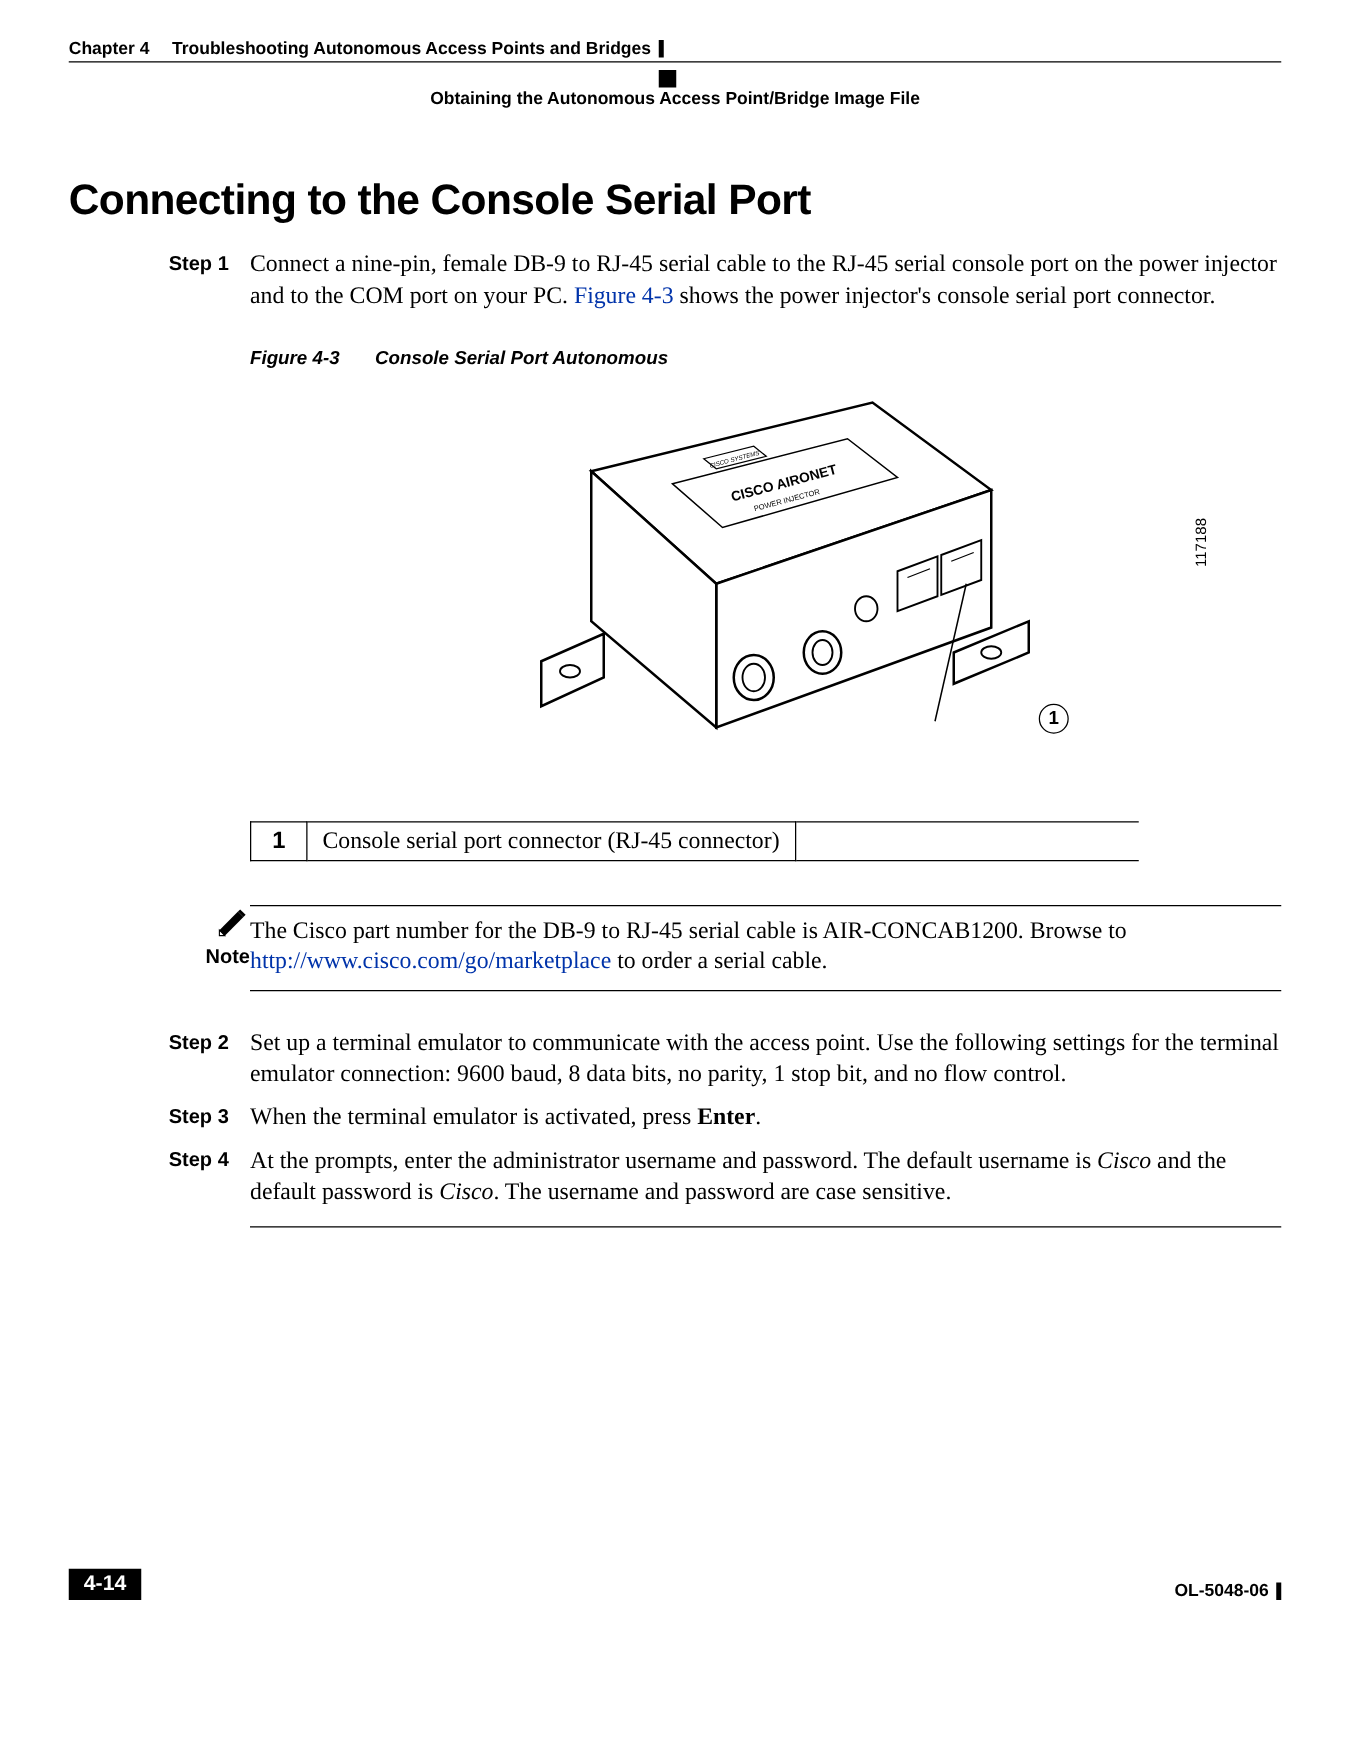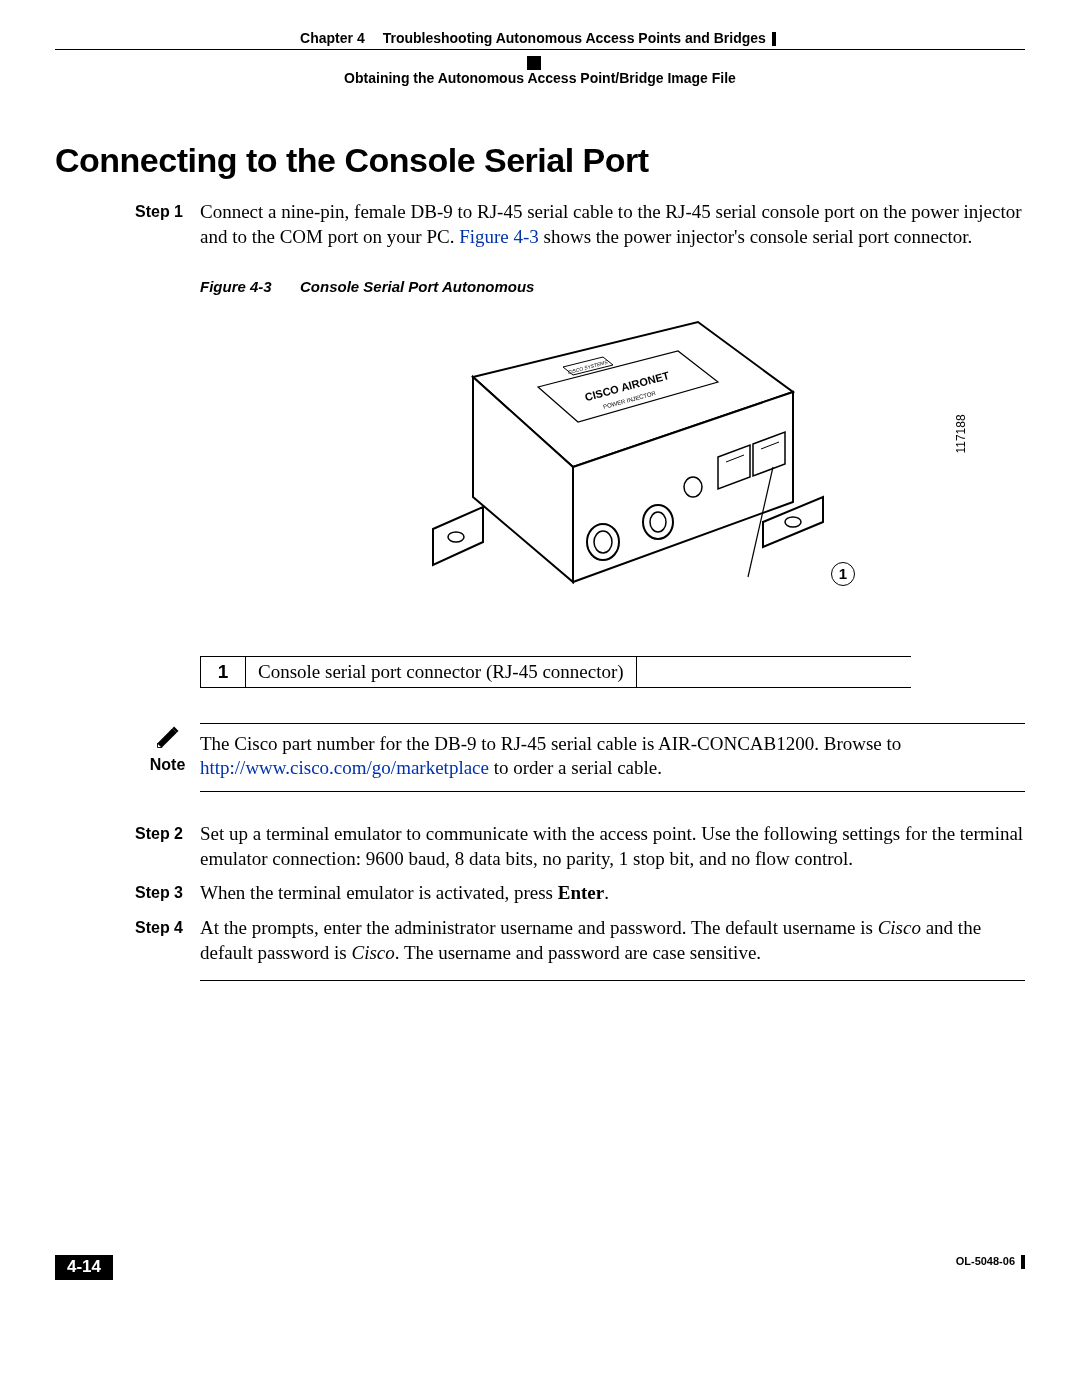--- a/index.html
+++ b/index.html
@@ -18,21 +18,21 @@
   }
   .header-row {
     display: flex;
     align-items: center;
     border-bottom: 1px solid #000;
     padding-bottom: 3px;
     margin-bottom: 2px;
   }
   .header-right {
     flex: 1;
-    text-align: center;
+    text-align: left;
     font-family: Arial, Helvetica, sans-serif;
     font-weight: bold;
     font-size: 14px;
     padding-right: 4px;
   }
   .header-right .chapnum {
     margin-right: 18px;
   }
   .header-tick {
     width: 4px;
@@ -135,21 +135,21 @@
     margin-left: 80px;
     font-size: 19px;
     line-height: 1.3;
     margin-bottom: 30px;
   }
   .note-icon-col {
     width: 65px;
     flex-shrink: 0;
     display: flex;
     flex-direction: column;
-    align-items: center;
+    align-items: flex-end;
   }
   .pencil {
     width: 28px;
     height: 28px;
     margin-bottom: 4px;
   }
   .note-label {
     font-family: Arial, Helvetica, sans-serif;
     font-weight: bold;
     font-size: 16px;
@@ -176,37 +176,37 @@
     border-bottom: 1px solid #000;
     text-align: center;
     font-family: Arial, Helvetica, sans-serif;
     font-weight: bold;
     font-size: 13px;
     padding-bottom: 5px;
     margin-left: 60px;
   }
   .footer-row {
     display: flex;
-    align-items: flex-start;
+    align-items: flex-end;
     margin-top: 2px;
   }
   .pagenum-box {
     background: #000;
     color: #fff;
     font-family: Arial, Helvetica, sans-serif;
     font-weight: bold;
     font-size: 17px;
     padding: 2px 12px 3px 12px;
   }
   .footer-right {
     flex: 1;
     text-align: right;
     font-family: Arial, Helvetica, sans-serif;
     font-weight: bold;
-    font-size: 11px;
+    font-size: 14px;
   }
   .footer-right-tick {
     display: inline-block;
     width: 4px;
     height: 14px;
     background: #000;
     margin-left: 6px;
     vertical-align: middle;
   }
   .enter {

